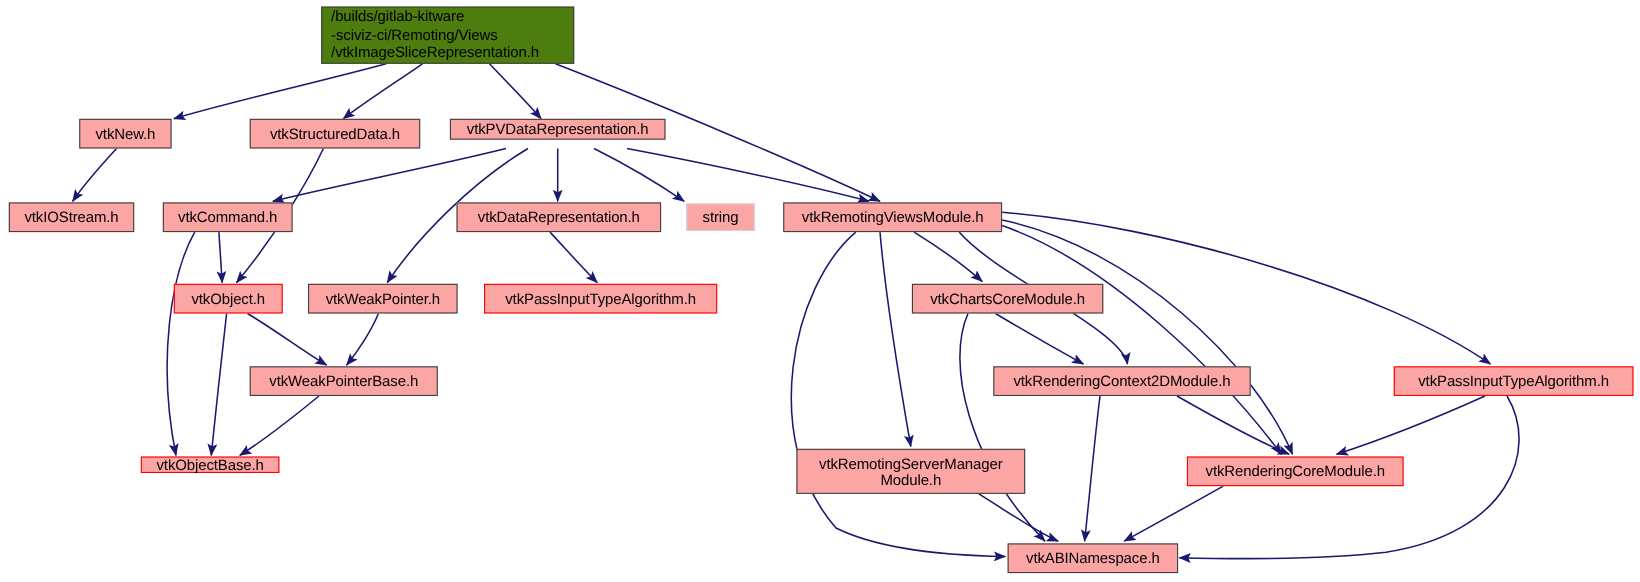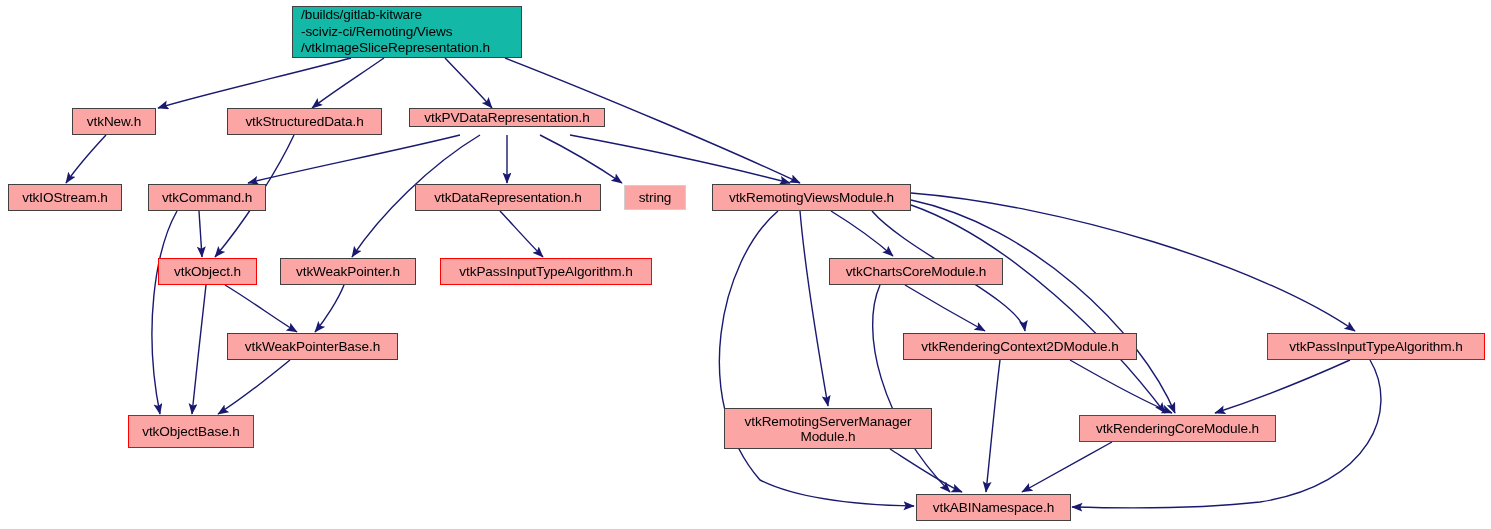--- a/index.html
+++ b/index.html
@@ -39,21 +39,21 @@
     white-space: pre-line;
     letter-spacing: -0.1px;
   }
   .node.red {
     border-color: #ff0000;
   }
   .node.gray-border {
     border-color: #d0d0d0;
   }
   .node.root {
-    background: #14b8a6;
+    background: #4d7c0f;
     border: 1.6px solid #404040;
     text-align: left;
     justify-content: flex-start;
     padding-left: 8px;
     line-height: 16.5px;
   }
   .node-label {
     display: block;
     width: 100%;
     white-space: pre-line;
@@ -122,20 +122,20 @@
       <div class="node" style="left: 415px; top: 184px; width: 186px; height: 27px;"><span class="node-label">vtkDataRepresentation.h</span></div>
       <div class="node gray-border" style="left: 624px; top: 185px; width: 62px; height: 25px;"><span class="node-label">string</span></div>
       <div class="node" style="left: 712px; top: 184px; width: 199px; height: 27px;"><span class="node-label">vtkRemotingViewsModule.h</span></div>
       <div class="node red" style="left: 158px; top: 258px; width: 99px; height: 27px;"><span class="node-label">vtkObject.h</span></div>
       <div class="node" style="left: 280px; top: 258px; width: 136px; height: 27px;"><span class="node-label">vtkWeakPointer.h</span></div>
       <div class="node red" style="left: 440px; top: 258px; width: 212px; height: 27px;"><span class="node-label">vtkPassInputTypeAlgorithm.h</span></div>
       <div class="node" style="left: 829px; top: 258px; width: 174px; height: 27px;"><span class="node-label">vtkChartsCoreModule.h</span></div>
       <div class="node" style="left: 227px; top: 333px; width: 171px; height: 27px;"><span class="node-label">vtkWeakPointerBase.h</span></div>
       <div class="node" style="left: 903px; top: 333px; width: 234px; height: 27px;"><span class="node-label">vtkRenderingContext2DModule.h</span></div>
       <div class="node red" style="left: 1267px; top: 333px; width: 218px; height: 27px;"><span class="node-label">vtkPassInputTypeAlgorithm.h</span></div>
-      <div class="node red" style="left: 128px; top: 415px; width: 126px; height: 33px;"><span class="node-label">vtkObjectBase.h</span></div>
+      <div class="node red" style="left: 128px; top: 415px; width: 126px; height: 15px;"><span class="node-label">vtkObjectBase.h</span></div>
       <div class="node" style="left: 724px; top: 408px; width: 208px; height: 41px;"><span class="node-label">vtkRemotingServerManager
 Module.h</span></div>
       <div class="node red" style="left: 1079px; top: 415px; width: 197px; height: 27px;"><span class="node-label">vtkRenderingCoreModule.h</span></div>
       <div class="node" style="left: 916px; top: 494px; width: 155px; height: 27px;"><span class="node-label">vtkABINamespace.h</span></div>
     </div>
 
 </div>
 
 </body></html>

